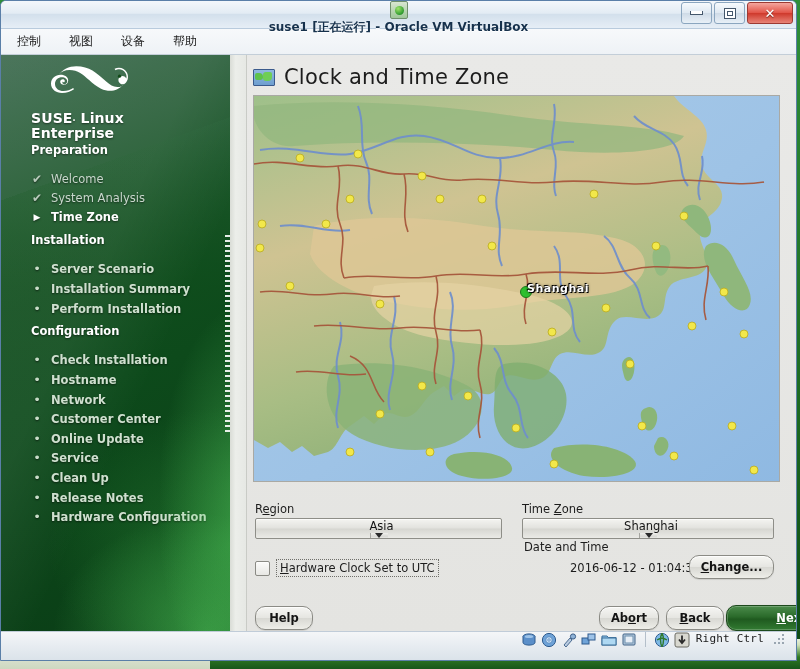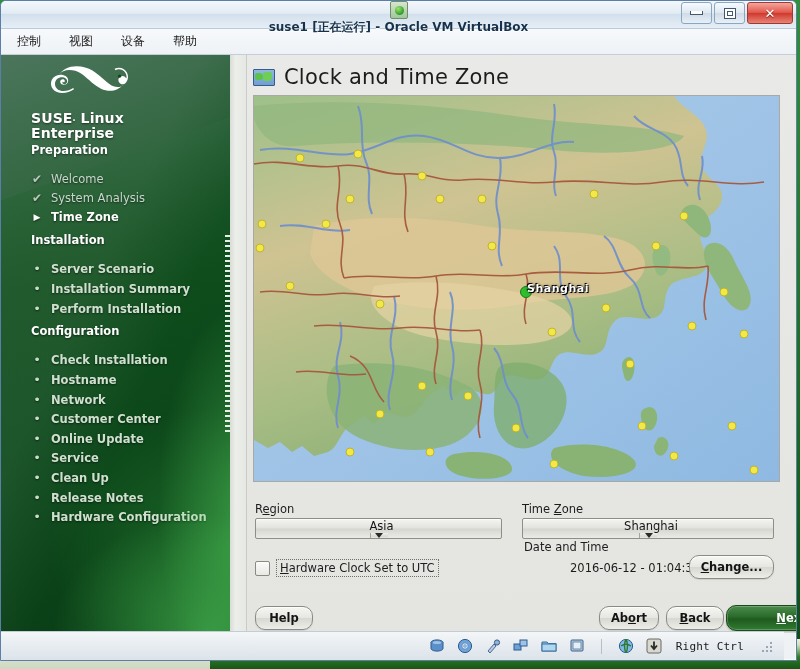--- a/index.html
+++ b/index.html
@@ -234,25 +234,25 @@
   .btn u { text-decoration: underline; }
   .btn.primary {
     border:1px solid #1d4a1d;
     background: linear-gradient(180deg,#4b8b4b 0%, #2a6a2a 45%, #1f5a1f 55%, #327b32 100%);
     color:#ffffff;
     box-shadow: 0 0 0 1px rgba(255,255,255,.22) inset, 0 1px 2px rgba(0,0,0,.25);
   }
 
   
   #statusbar {
-    position:absolute; left:0; right:12px; bottom:0; height:28px;
+    position:absolute; left:0; right:0; bottom:0; height:28px;
     background: linear-gradient(180deg,#f4f6f8 0%, #e7ecf1 50%, #dbe3ea 100%);
     border-top:1px solid #c0ccd8;
-    display:flex; align-items:center; justify-content:flex-end;
-    padding-right:10px; gap:12px;
+    display:flex; align-items:flex-start; justify-content:flex-end;
+    padding-right:10px; gap:4px;
   }
   .sb-icon { width:16px; height:16px; flex:none; position:relative; }
   .sb-sep { width:1px; height:15px; background:#b4bfca; margin:0 4px; }
   #hostkey {
     font-family:"DejaVu Sans Mono","Liberation Mono",monospace;
     font-size:11px; color:#1a1a1a; letter-spacing:.2px; margin-left:2px;
   }
   #resizer {
     width:12px;height:12px;margin-left:6px;
     background-image:

